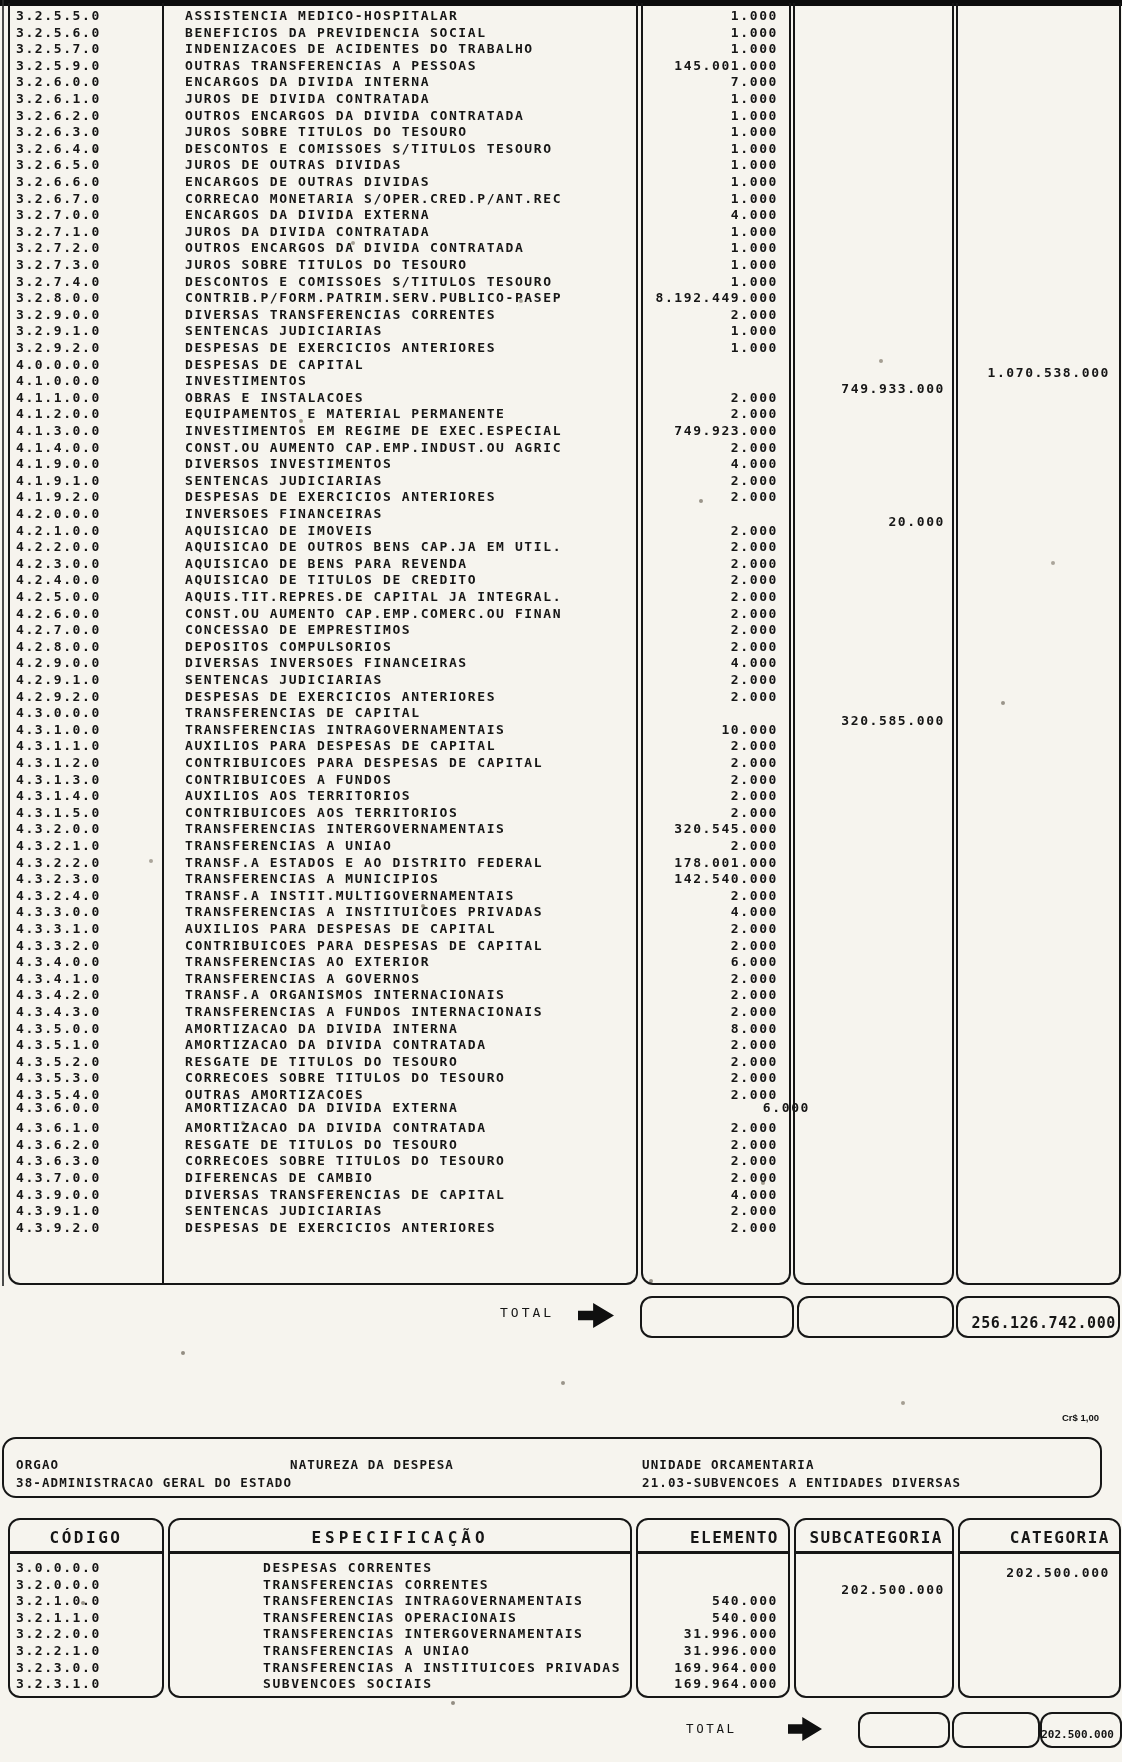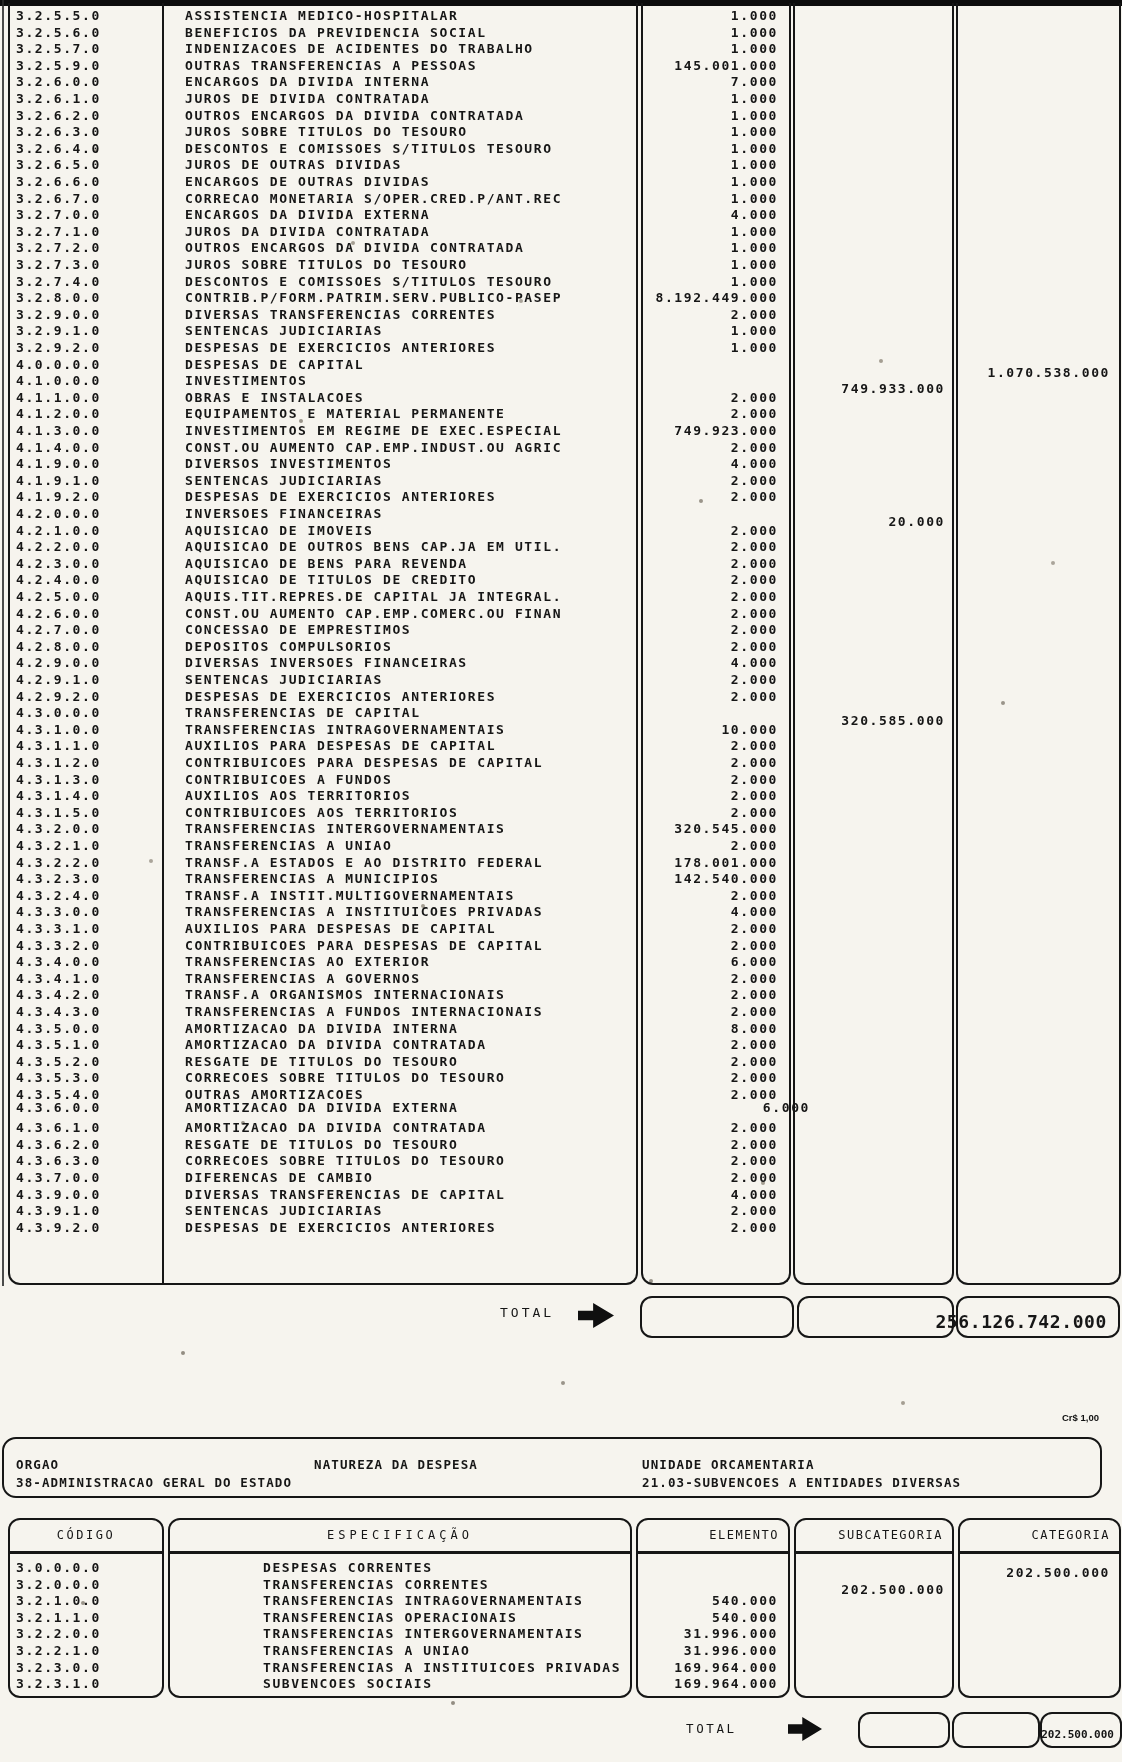--- a/index.html
+++ b/index.html
@@ -26,34 +26,34 @@
   .cell{position:absolute;top:0;white-space:pre;}
   .cc{left:16px;}
   .main-rows .cd{left:185px;}
   .detail-rows .cd{left:263px;}
   .ce{right:344px;} .cs{right:177px;} .cg{right:12px;}
   .main-rows .cs,.main-rows .cg{top:8px;}
   .detail-rows .cs,.detail-rows .cg{top:5px;}
   
   .total-label{font-weight:normal;font-size:13px;letter-spacing:3px;}
   .tbox{position:absolute;border:2.5px solid #161616;border-radius:12px;background:transparent;}
-  .tbox .val{position:absolute;right:11px;bottom:4px;font-weight:bold;font-size:18px;letter-spacing:.6px;}
+  .tbox .val{position:absolute;right:2px;bottom:4px;font-weight:bold;font-size:15px;letter-spacing:.6px;}
   .arrow{position:relative;}
   .arrow .shape{width:100%;height:100%;background:#0f0f0f;
     clip-path:polygon(0% 32%,42% 32%,42% 4%,100% 50%,42% 96%,42% 68%,0% 68%);}
   .arrow .dot{position:absolute;left:44%;top:38%;width:7px;height:7px;background:#f6f4ee;border-radius:50%;}
   
   .curnote{font-family:"Liberation Sans",sans-serif;font-weight:bold;font-size:9.5px;color:#111;}
   
   .orgbox{left:2px;top:1437px;width:1096px;height:57px;border:2.5px solid #161616;border-radius:14px;}
   .orglbl{position:absolute;font-weight:bold;font-size:12.5px;letter-spacing:1.1px;white-space:pre;}
   
   .t2box{border:2.5px solid #161616;border-radius:12px;top:1518px;height:176px;}
   .t2box .hsep{position:absolute;top:31px;left:-1px;right:-1px;height:2.5px;background:#161616;}
-  .t2box .hlabel{position:absolute;top:8px;left:0;right:0;font-weight:normal;font-size:12px;
+  .t2box .hlabel{position:absolute;top:8px;left:0;right:0;font-weight:bold;font-size:16px;
                  letter-spacing:1.5px;text-align:center;white-space:pre;}
   .t2box .hlabel.r{text-align:right;padding-right:9px;}
   .t2box.wide .hlabel{letter-spacing:4px;}
   .small-total .total-label{font-size:12.5px;letter-spacing:2.6px;}
   .small-total .tbox .val{font-size:11px;letter-spacing:0;right:6px;bottom:5px;}
 </style>
 </head>
 <body>
 
 <div class="page">
@@ -159,21 +159,21 @@
     </span>
     <span class="tbox" style="left:956px;top:0;width:160px;height:38px;">
       <span class="val">256.126.742.000</span>
     </span>
   </div>
 
   <span class="abs curnote" style="left:1062px;top:1412px;">Cr$ 1,00</span>
 
   <div class="abs orgbox">
     <span class="orglbl" style="left:12px;top:18px;">ORGAO</span>
-    <span class="orglbl" style="left:286px;top:18px;margin-left:24px;">NATUREZA DA DESPESA</span>
+    <span class="orglbl" style="left:286px;top:18px;">NATUREZA DA DESPESA</span>
     <span class="orglbl" style="left:638px;top:18px;">UNIDADE ORCAMENTARIA</span>
     <span class="orglbl" style="left:12px;top:36px;">38-ADMINISTRACAO GERAL DO ESTADO</span>
     <span class="orglbl" style="left:638px;top:36px;text-align:right;">21.03-SUBVENCOES A ENTIDADES DIVERSAS</span>
   </div>
 
   <div>
     <div class="abs t2box" style="left:8px;width:152px;">
       <span class="hlabel" style="letter-spacing:2.5px;">CÓDIGO</span>
       <span class="hsep"></span>
     </div>

